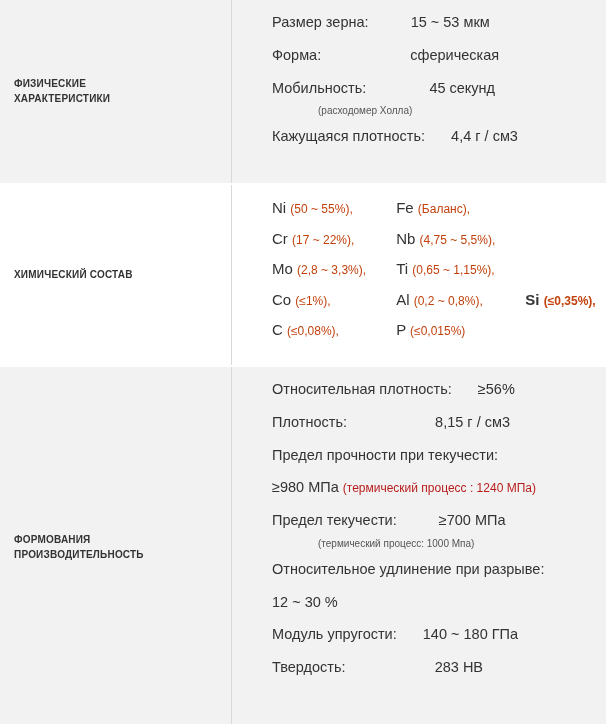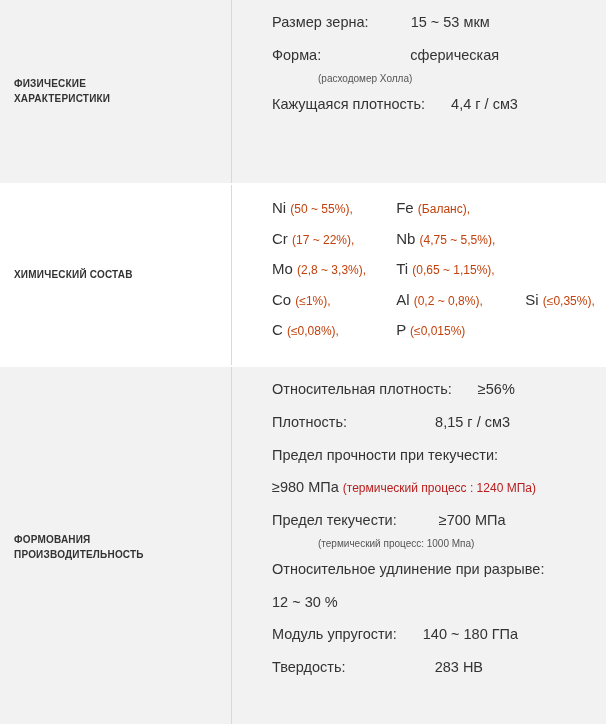--- a/index.html
+++ b/index.html
@@ -97,21 +97,21 @@
   .elem {
     font-size: 15px;
     color: #333333;
   }
   .pct {
     font-size: 12px;
     color: #c2410c;
   }
   .chem-cell-1 { display: inline-block; width: 120px; }
   .chem-cell-2 { display: inline-block; width: 125px; }
-  .chem-cell-3 { display: inline-block; }
+  .chem-cell-3 { display: inline-block; font-weight: bold; }
   .note-inline {
     font-size: 12px;
     color: #b91c1c;
   }
 </style>
 </head>
 <body>
 
 <div>
 
@@ -127,20 +127,26 @@
         <span class="kv-key">Размер зерна:</span>
         <span class="gap-md"></span>
         <span class="kv-val">15 ~ 53 мкм</span>
       </div>
       <div class="line">
         <span class="kv-key">Форма:</span>
         <span class="gap-md"></span>
         <span style="display:inline-block;width:43px"></span>
         <span class="kv-val">сферическая</span>
       </div>
+      <div class="line">
+        <span class="kv-key">Мобильность:</span>
+        <span class="gap-md"></span>
+        <span style="display:inline-block;width:17px"></span>
+        <span class="kv-val">45 секунд</span>
+      </div>
       <div class="sub">(расходомер Холла)</div>
       <div class="line">
         <span class="kv-key">Кажущаяся плотность:</span>
         <span class="gap-sm"></span>
         <span class="kv-val">4,4 г / см3</span>
       </div>
     </div>
   </div>
 
   <div class="divider"></div>

